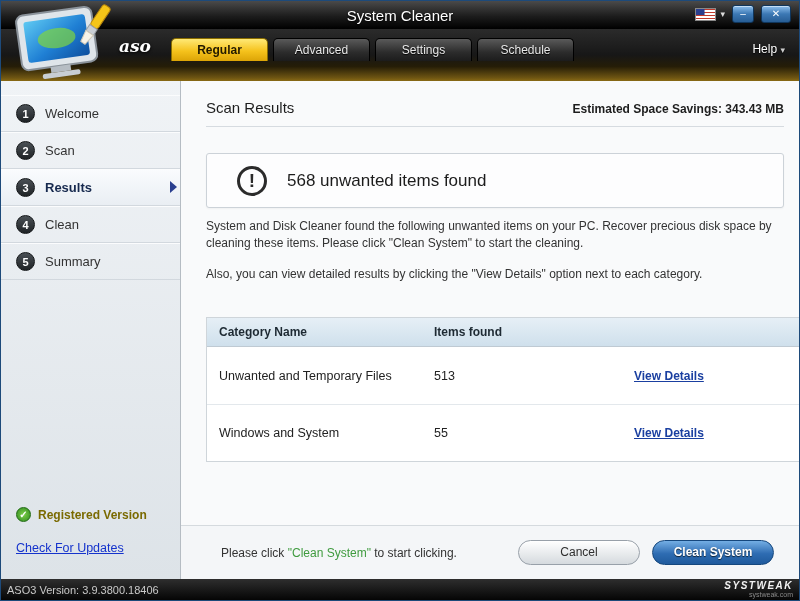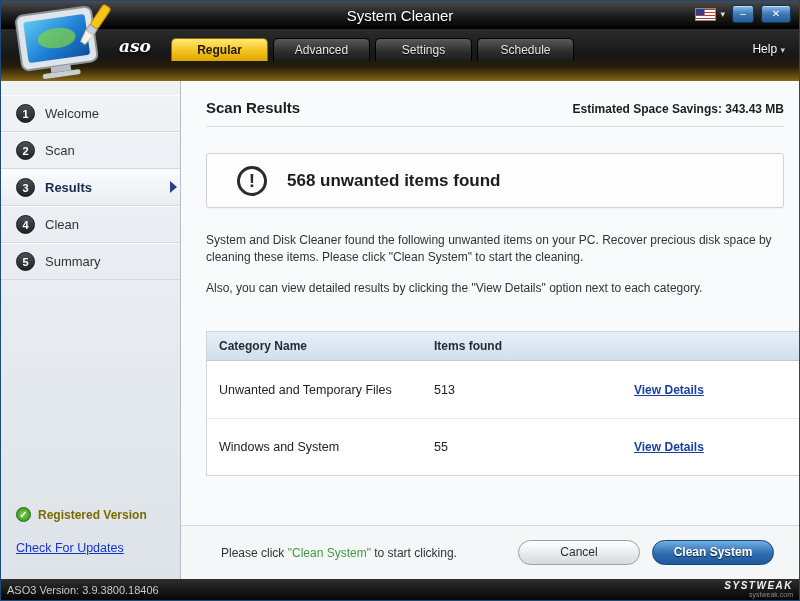--- a/index.html
+++ b/index.html
@@ -65,32 +65,32 @@
                border:1px solid #1f6a12; color:#fff; font-size:10px; font-weight:bold;
                text-align:center; line-height:14px; }
   .registered span.txt { font-size:12px; font-weight:bold; color:#7a6a00; }
   .updates { position:absolute; left:15px; bottom:24px; font-size:12.5px;
              color:#1533cc; text-decoration:underline; cursor:pointer; }
 
   
   .main { position:absolute; left:180px; top:80px; right:0; bottom:21px; background:#f9fafb; }
   .main-inner { padding:18px 15px 0 25px; }
   .main-head { display:flex; justify-content:space-between; align-items:baseline; }
-  .page-title { font-size:15px; font-weight:bold; color:#1d1d1d; }
+  .page-title { font-size:15px; font-weight:normal; color:#1d1d1d; }
   .savings { font-size:12px; font-weight:bold; color:#1d1d1d; }
   .rule { border:none; border-top:1px solid #d6dbe0; margin-top:10px; }
 
   .alertbox { margin-top:26px; height:55px; background:#fdfdfe; border:1px solid #ccd2d8;
               border-radius:3px; display:flex; align-items:center; gap:20px; padding-left:30px;
               box-shadow:0 1px 2px rgba(0,0,0,.04); }
   .alerticon { width:30px; height:30px; border:3px solid #2b2b2b; border-radius:50%;
                color:#2b2b2b; font-weight:bold; font-size:19px; text-align:center; line-height:24px; flex:0 0 30px; }
-  .alerttext { font-size:17px; font-weight:bold; color:#1c1c1c; }
-
-  .para { margin-top:24px; font-size:12px; color:#333; line-height:1.45; width:99%; }
+  .alerttext { font-size:17px; font-weight:normal; color:#1c1c1c; }
+
+  .para { margin-top:10px; font-size:12px; color:#333; line-height:1.45; width:99%; }
   .para + .para { margin-top:13px; }
 
   .table { margin-top:34px; width:654px; border:1px solid #cfd5da; background:#fff; }
   .thead { display:grid; grid-template-columns:215px 200px 1fr; padding:7px 12px;
            background:linear-gradient(#e6eff6,#cfe0ec); border-bottom:1px solid #bfcad3;
            font-size:12px; font-weight:bold; color:#1e2a33; }
   .trow { display:grid; grid-template-columns:215px 200px 1fr; align-items:center;
           height:57px; padding:0 12px; background:#fff; }
   .trow + .trow { border-top:1px solid #e3e8ec; }
   .tcell { font-size:12.5px; color:#222; }

